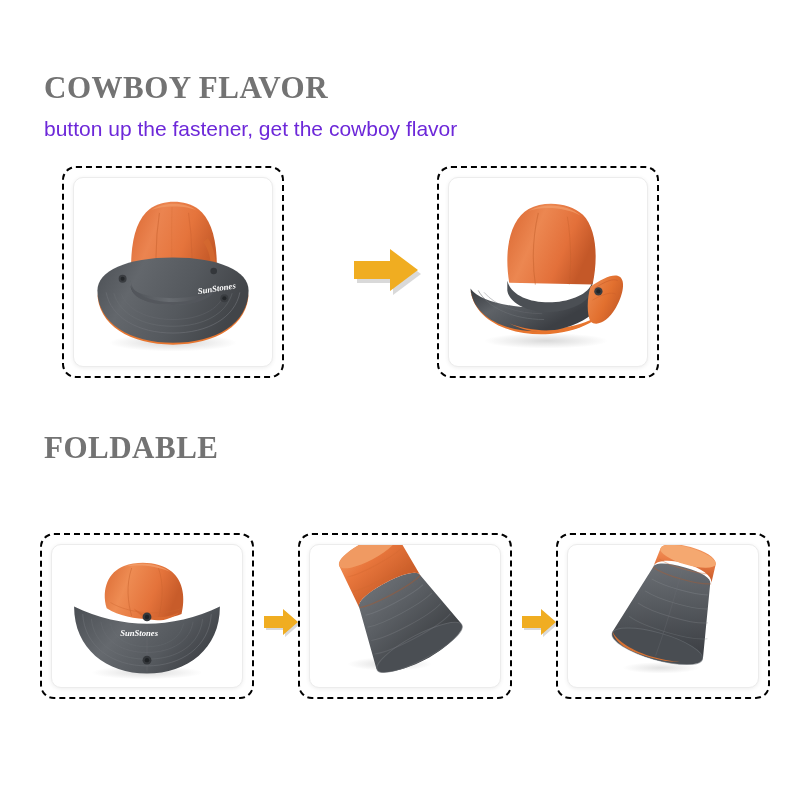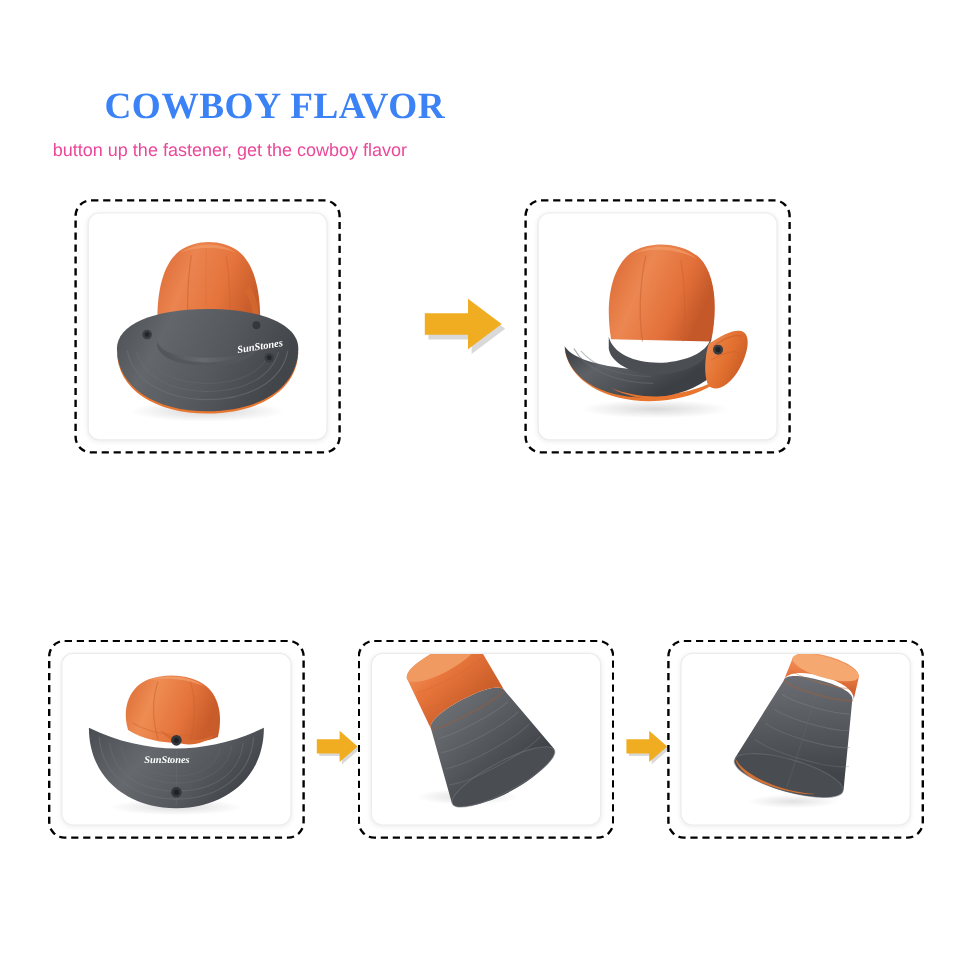--- a/index.html
+++ b/index.html
@@ -7,30 +7,29 @@
     width:800px;height:800px;background:#ffffff;
     font-family:"Liberation Sans",sans-serif;
     overflow:hidden;position:relative;
   }
   .page{position:absolute;inset:0;}
 
   
   .section-head{
     position:absolute;left:44px;
     font-family:"Liberation Serif",serif;
-    font-weight:bold;color:#3b82f6;
+    font-weight:bold;color:#737373;
     letter-spacing:0.5px;
     font-size:31px;line-height:1;
     white-space:nowrap;
-    margin-left:43px;
   }
   .section-sub{
     position:absolute;left:44px;
     font-family:"Liberation Sans",sans-serif;
-    color:#ec4899;font-size:15px;line-height:1;
+    color:#6d28d9;font-size:21px;line-height:1;
     white-space:nowrap;
   }
 
   
   .panel{
     position:absolute;
     border:2.5px dashed #000000;
     border-radius:14px;
     box-sizing:border-box;
     background:#ffffff;
@@ -195,20 +194,21 @@
 
           <circle cx="154" cy="117" r="4.3" fill="#3A3D41"></circle>
           <circle cx="154" cy="117" r="2.2" fill="#222528"></circle>
 
           <path d="M62 150 C86 160 118 160 146 148 C124 162 88 164 62 150 Z" fill="#E8762F"></path>
         </svg>
       </div>
     </div>
   </div>
 
+  <div class="section-head" style="top:432px;">FOLDABLE</div>
 
 
   <div class="panel" style="left:40px;top:533px;width:214px;height:166px;">
     <div class="panel-inner">
       <div class="hat-art">
         <svg viewBox="0 0 196 148" preserveAspectRatio="xMidYMid meet">
           <defs>
             <linearGradient id="g-crown3" x1="0" y1="0" x2="1" y2="0.3">
               <stop offset="0%" stop-color="#DA6A33"></stop>
               <stop offset="35%" stop-color="#EE8C53"></stop>

